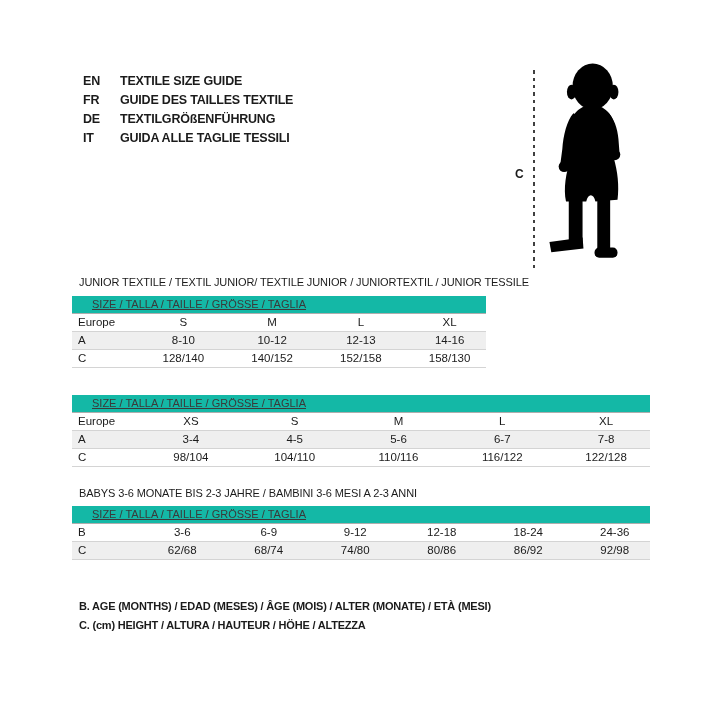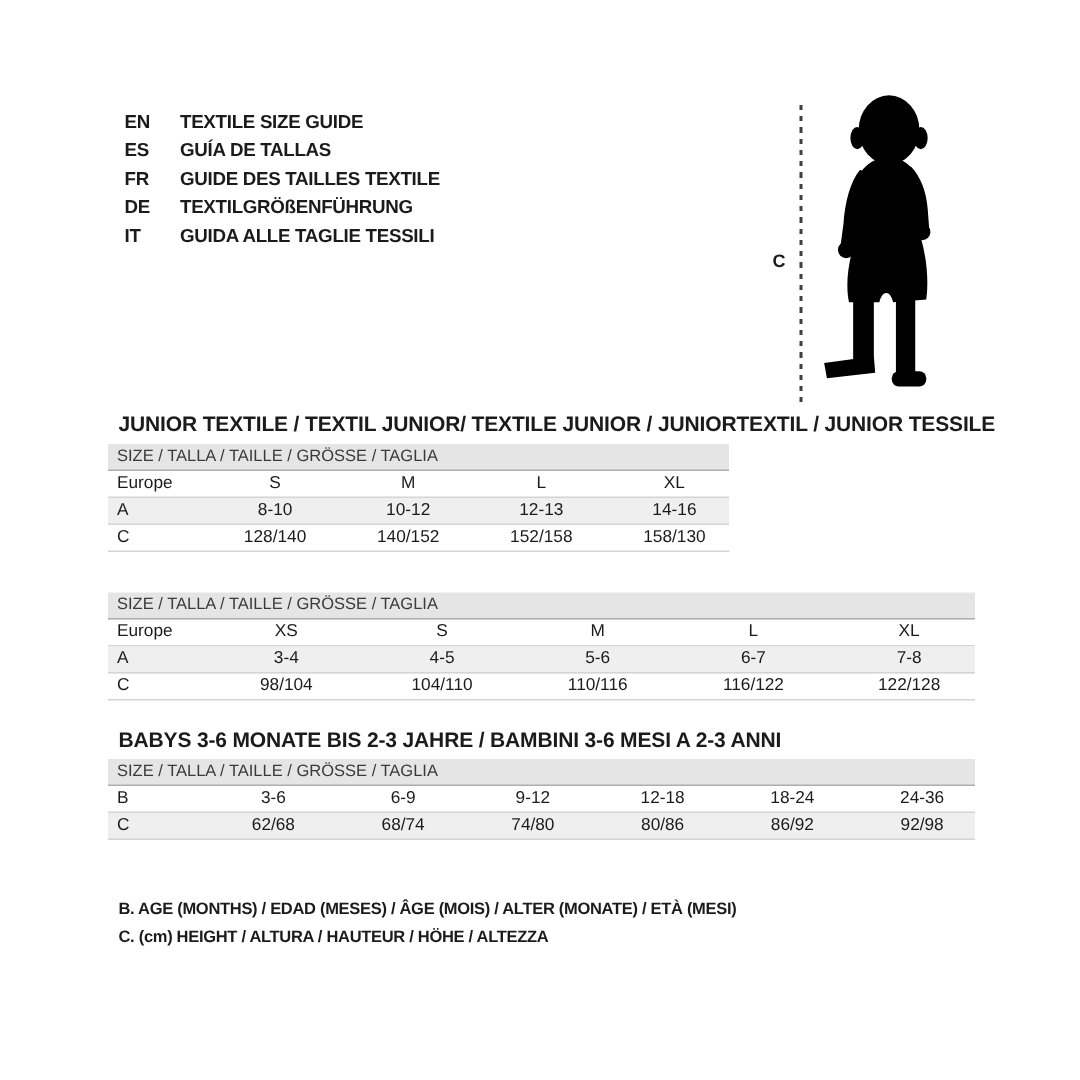--- a/index.html
+++ b/index.html
@@ -18,26 +18,26 @@
   .baby-line{position:absolute;left:533px;top:70px;width:2px;height:198px;
     background:repeating-linear-gradient(to bottom,#3f3f3f 0 3.5px,transparent 3.5px 7.5px);}
   .baby-c{position:absolute;left:515px;top:167px;font-weight:bold;font-size:12px;}
   .baby-svg{position:absolute;left:543px;top:60px;}
 
   
   .size-table{position:absolute;left:72px;}
   .t0{top:276px;width:414px;}
   .t1{top:383px;width:578px;}
   .t2{top:484px;width:578px;}
-  .tbl-title{font-weight:bold;font-size:14px;line-height:12px;
+  .tbl-title{font-weight:normal;font-size:11px;line-height:12px;
              letter-spacing:-0.1px;padding-left:7px;white-space:nowrap;}
   .t2 .tbl-title{line-height:18px;}
-  .tbl-bar{height:18px;line-height:17px;background:#e5e5e5;color:#3a3a3a;
-           font-size:11px;padding-left:6px;box-sizing:border-box;
-           border-bottom:1px solid #aeaeae;}
+  .tbl-bar{height:18px;line-height:17px;background:#14b8a6;color:#3a3a3a;
+           font-size:11px;padding-left:20px;box-sizing:border-box;
+           border-bottom:1px solid #aeaeae;text-decoration:underline;}
   .t0 .tbl-bar{margin-top:8px;}
   .t1 .tbl-bar{margin-top:12px;}
   .t2 .tbl-bar{margin-top:4px;}
   .tbl-row{display:flex;height:18px;line-height:17px;font-size:11.5px;
            border-bottom:1px solid #d4d4d4;box-sizing:border-box;gap:16px;}
   .tbl-row.shaded{background:#efefef;}
   .row-label{width:59px;padding-left:6px;box-sizing:border-box;}
   .row-val{flex:1;text-align:center;}
 
   
@@ -47,24 +47,20 @@
 </style>
 </head>
 <body>
 
 <div class="canvas">
 
   <div class="lang-list">
       <div class="lang-row">
         <span class="lang-code">EN</span>
         <span class="lang-label">TEXTILE SIZE GUIDE</span>
-      </div>
-      <div class="lang-row">
-        <span class="lang-code">ES</span>
-        <span class="lang-label">GUÍA DE TALLAS</span>
       </div>
       <div class="lang-row">
         <span class="lang-code">FR</span>
         <span class="lang-label">GUIDE DES TAILLES TEXTILE</span>
       </div>
       <div class="lang-row">
         <span class="lang-code">DE</span>
         <span class="lang-label">TEXTILGRÖßENFÜHRUNG</span>
       </div>
       <div class="lang-row">

